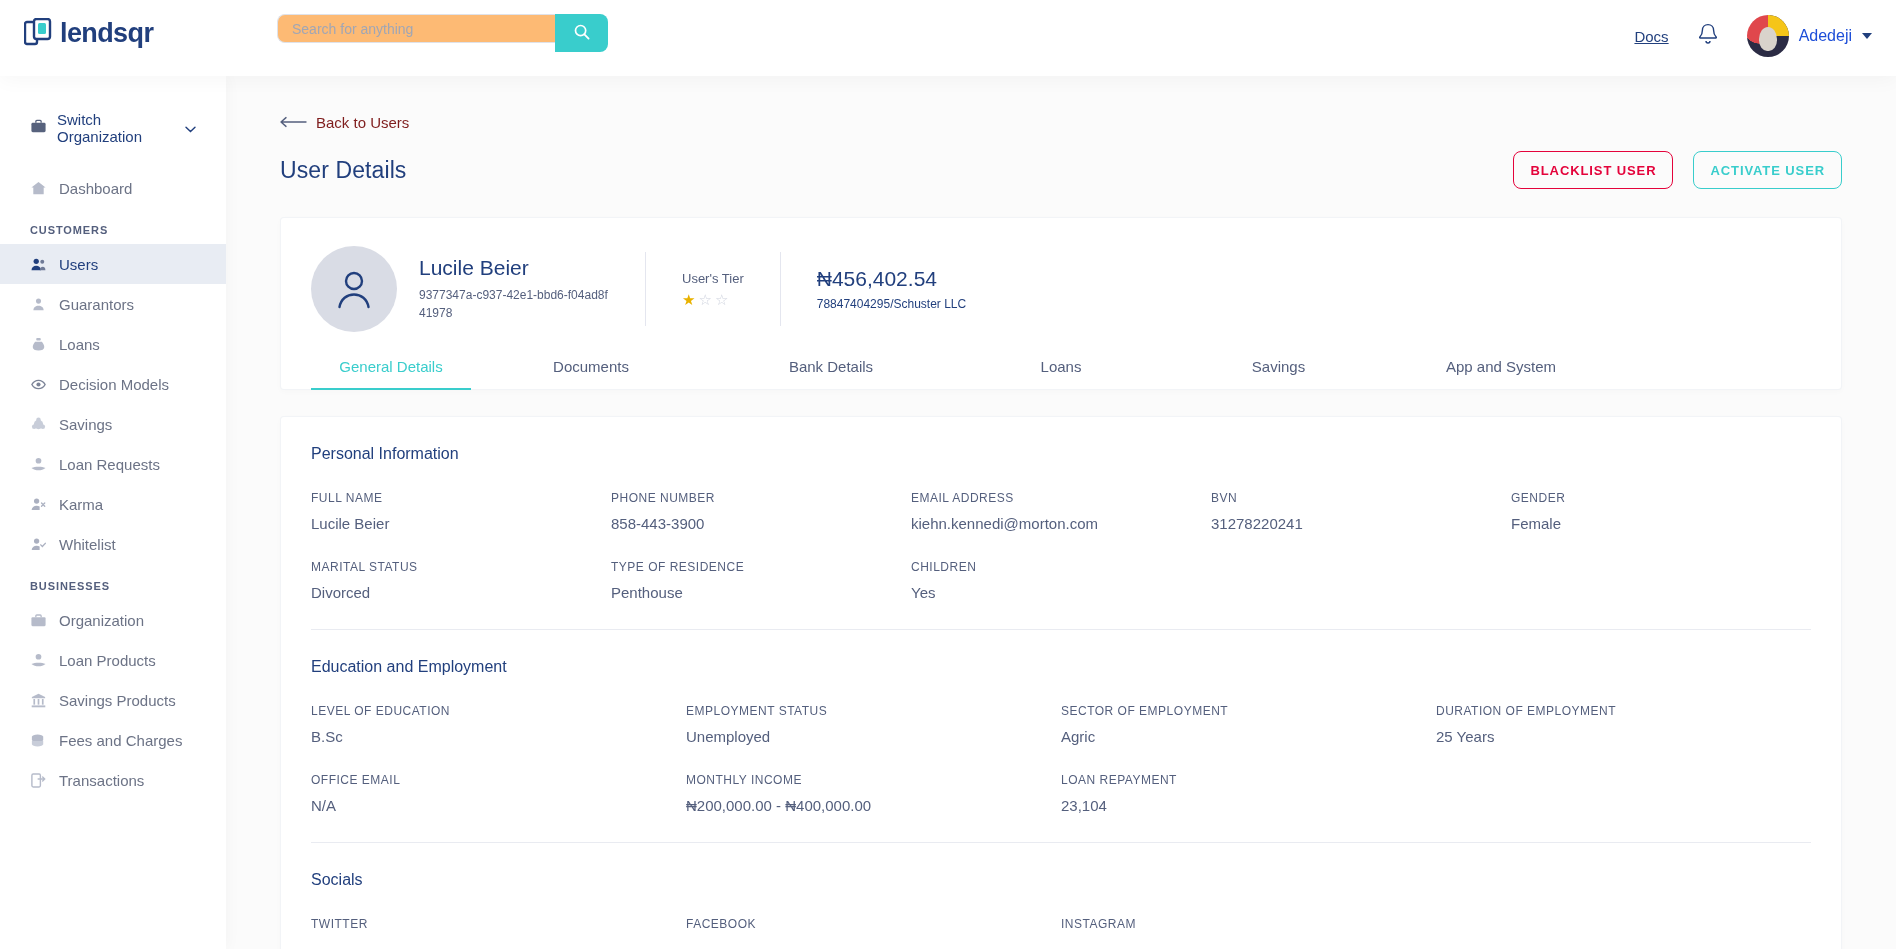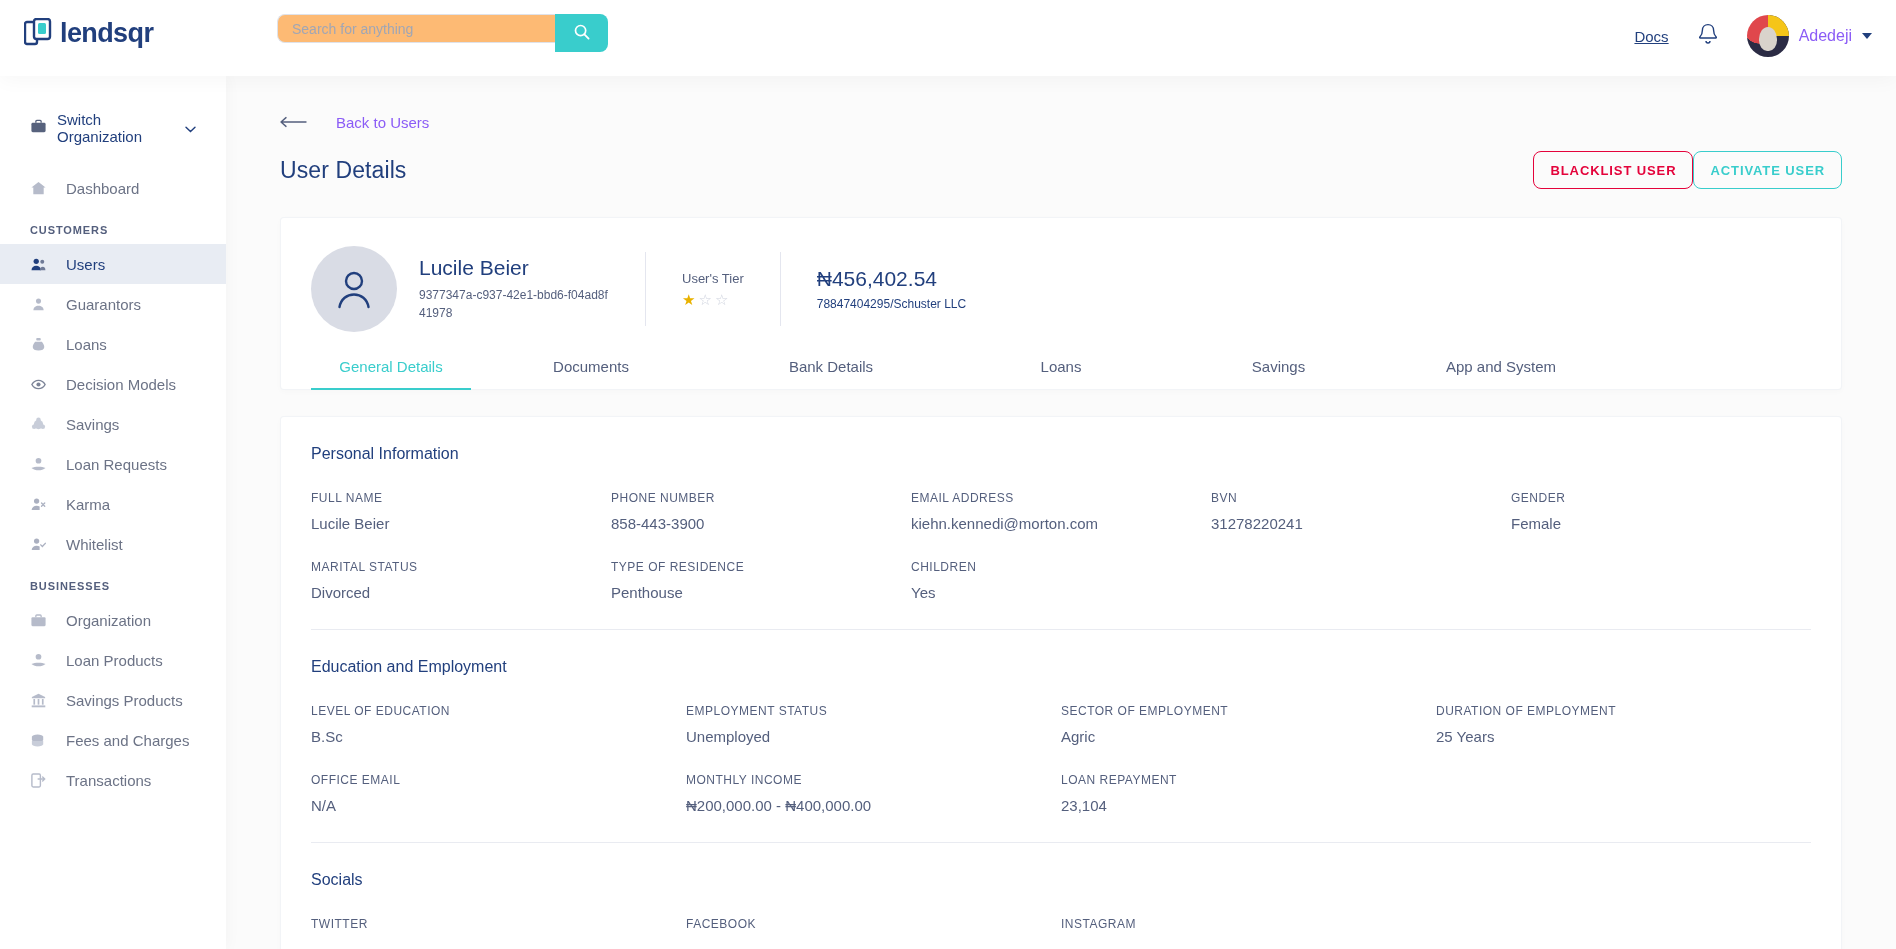--- a/index.html
+++ b/index.html
@@ -55,66 +55,66 @@
   }
   .avatar-img::before {
     content: ""; position: absolute; right: 0; top: 0;
     width: 21px; height: 21px; background: #f5c518; border-radius: 0 50% 0 0;
   }
   .avatar-img::after {
     content: ""; position: absolute; left: 12px; top: 12px;
     width: 18px; height: 24px; border-radius: 50% 50% 45% 45%;
     background: #d9d3cb;
   }
-  .profile-name { font-size: 16px; color: #8b5cf6; }
+  .profile-name { font-size: 16px; color: #1d4ed8; }
   .caret { width: 0; height: 0; border-left: 5px solid transparent; border-right: 5px solid transparent; border-top: 6px solid #213f7d; }
 
   
   .sidebar {
     position: absolute; top: 76px; left: 0;
     width: 226px; height: 873px;
     background: #ffffff;
     box-shadow: 2px 0 14px rgba(0,0,0,0.03);
     padding-top: 38px;
     overflow: hidden;
     z-index: 10;
   }
   .switch-org {
     display: flex; align-items: center; gap: 10px;
     padding: 0 30px; height: 28px; cursor: pointer; margin-bottom: 26px;
   }
   .switch-org .so-label { font-size: 15px; color: #213f7d; font-weight: 400; }
   .nav-item {
-    display: flex; align-items: center; gap: 19px;
+    display: flex; align-items: center; gap: 12px;
     height: 40px; padding: 0 30px; cursor: pointer;
     font-size: 15px; color: #6c7386;
   }
   .nav-item.active { background: #e8ecf3; color: #213f7d; font-weight: 400; }
   .nav-item .ic { width: 17px; height: 17px; flex: none; display: flex; align-items: center; justify-content: center; opacity: .72; }
   .nav-item.active .ic { opacity: 1; }
   .section-label {
     font-size: 11px; letter-spacing: .9px; font-weight: 600;
     color: #545f7d; padding: 0 30px; margin: 16px 0 8px; text-transform: uppercase;
   }
 
   
   .main {
     position: absolute; top: 76px; left: 226px;
     width: 1670px; height: 873px;
     background: #fbfbfb;
     overflow: hidden;
     padding: 38px 54px 0 54px;
   }
   .back-link {
-    display: inline-flex; align-items: center; gap: 28px;
-    font-size: 15px; color: #8b5cf6; cursor: pointer; margin-bottom: 20px;
+    display: inline-flex; align-items: center; gap: 8px;
+    font-size: 15px; color: #7f1d1d; cursor: pointer; margin-bottom: 20px;
   }
   .page-head { display: flex; align-items: center; justify-content: space-between; margin-bottom: 28px; }
   .page-title { font-size: 23px; font-weight: 500; color: #213f7d; letter-spacing: .1px; }
-  .head-actions { display: flex; }
+  .head-actions { display: flex; gap: 20px; }
   .btn {
     height: 38px; padding: 0 16px; border-radius: 8px;
     font-size: 13px; font-weight: 600; letter-spacing: .9px;
     background: transparent; cursor: pointer;
     font-family: "Liberation Sans", sans-serif;
     display: flex; align-items: center; justify-content: center;
   }
   .btn-blacklist { border: 1px solid #e4033b; color: #e4033b; }
   .btn-activate { border: 1px solid #39cdcc; color: #39cdcc; }
 

